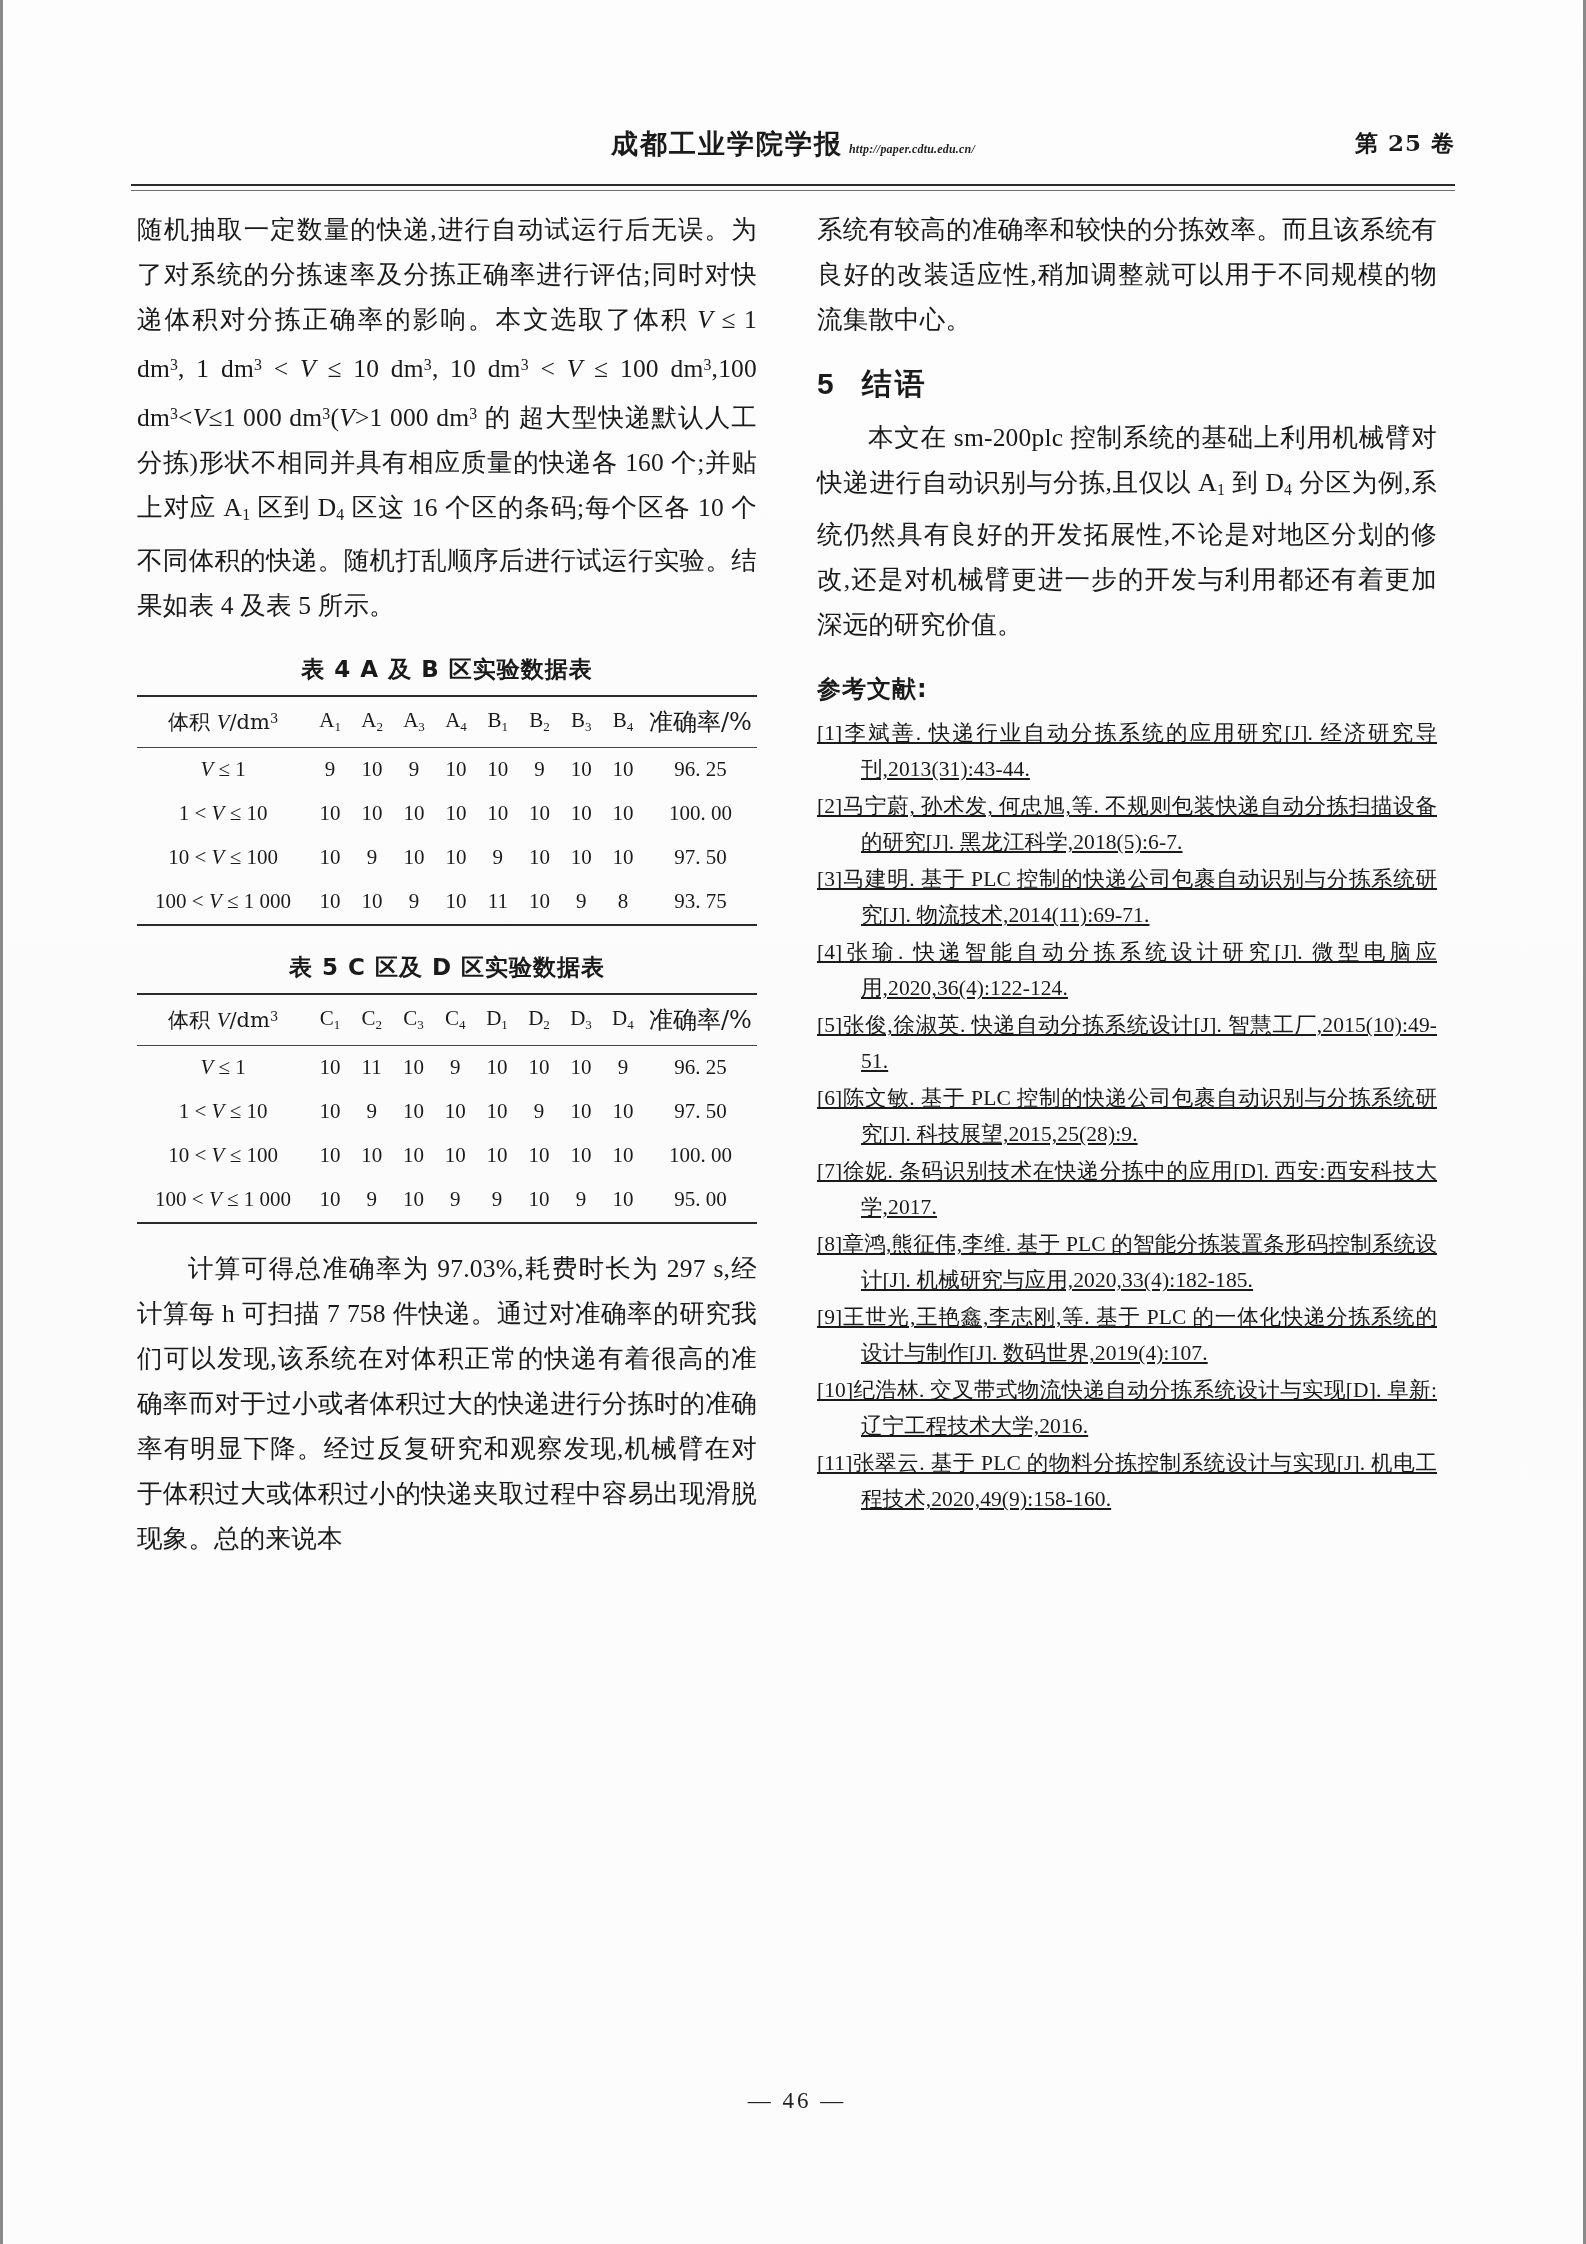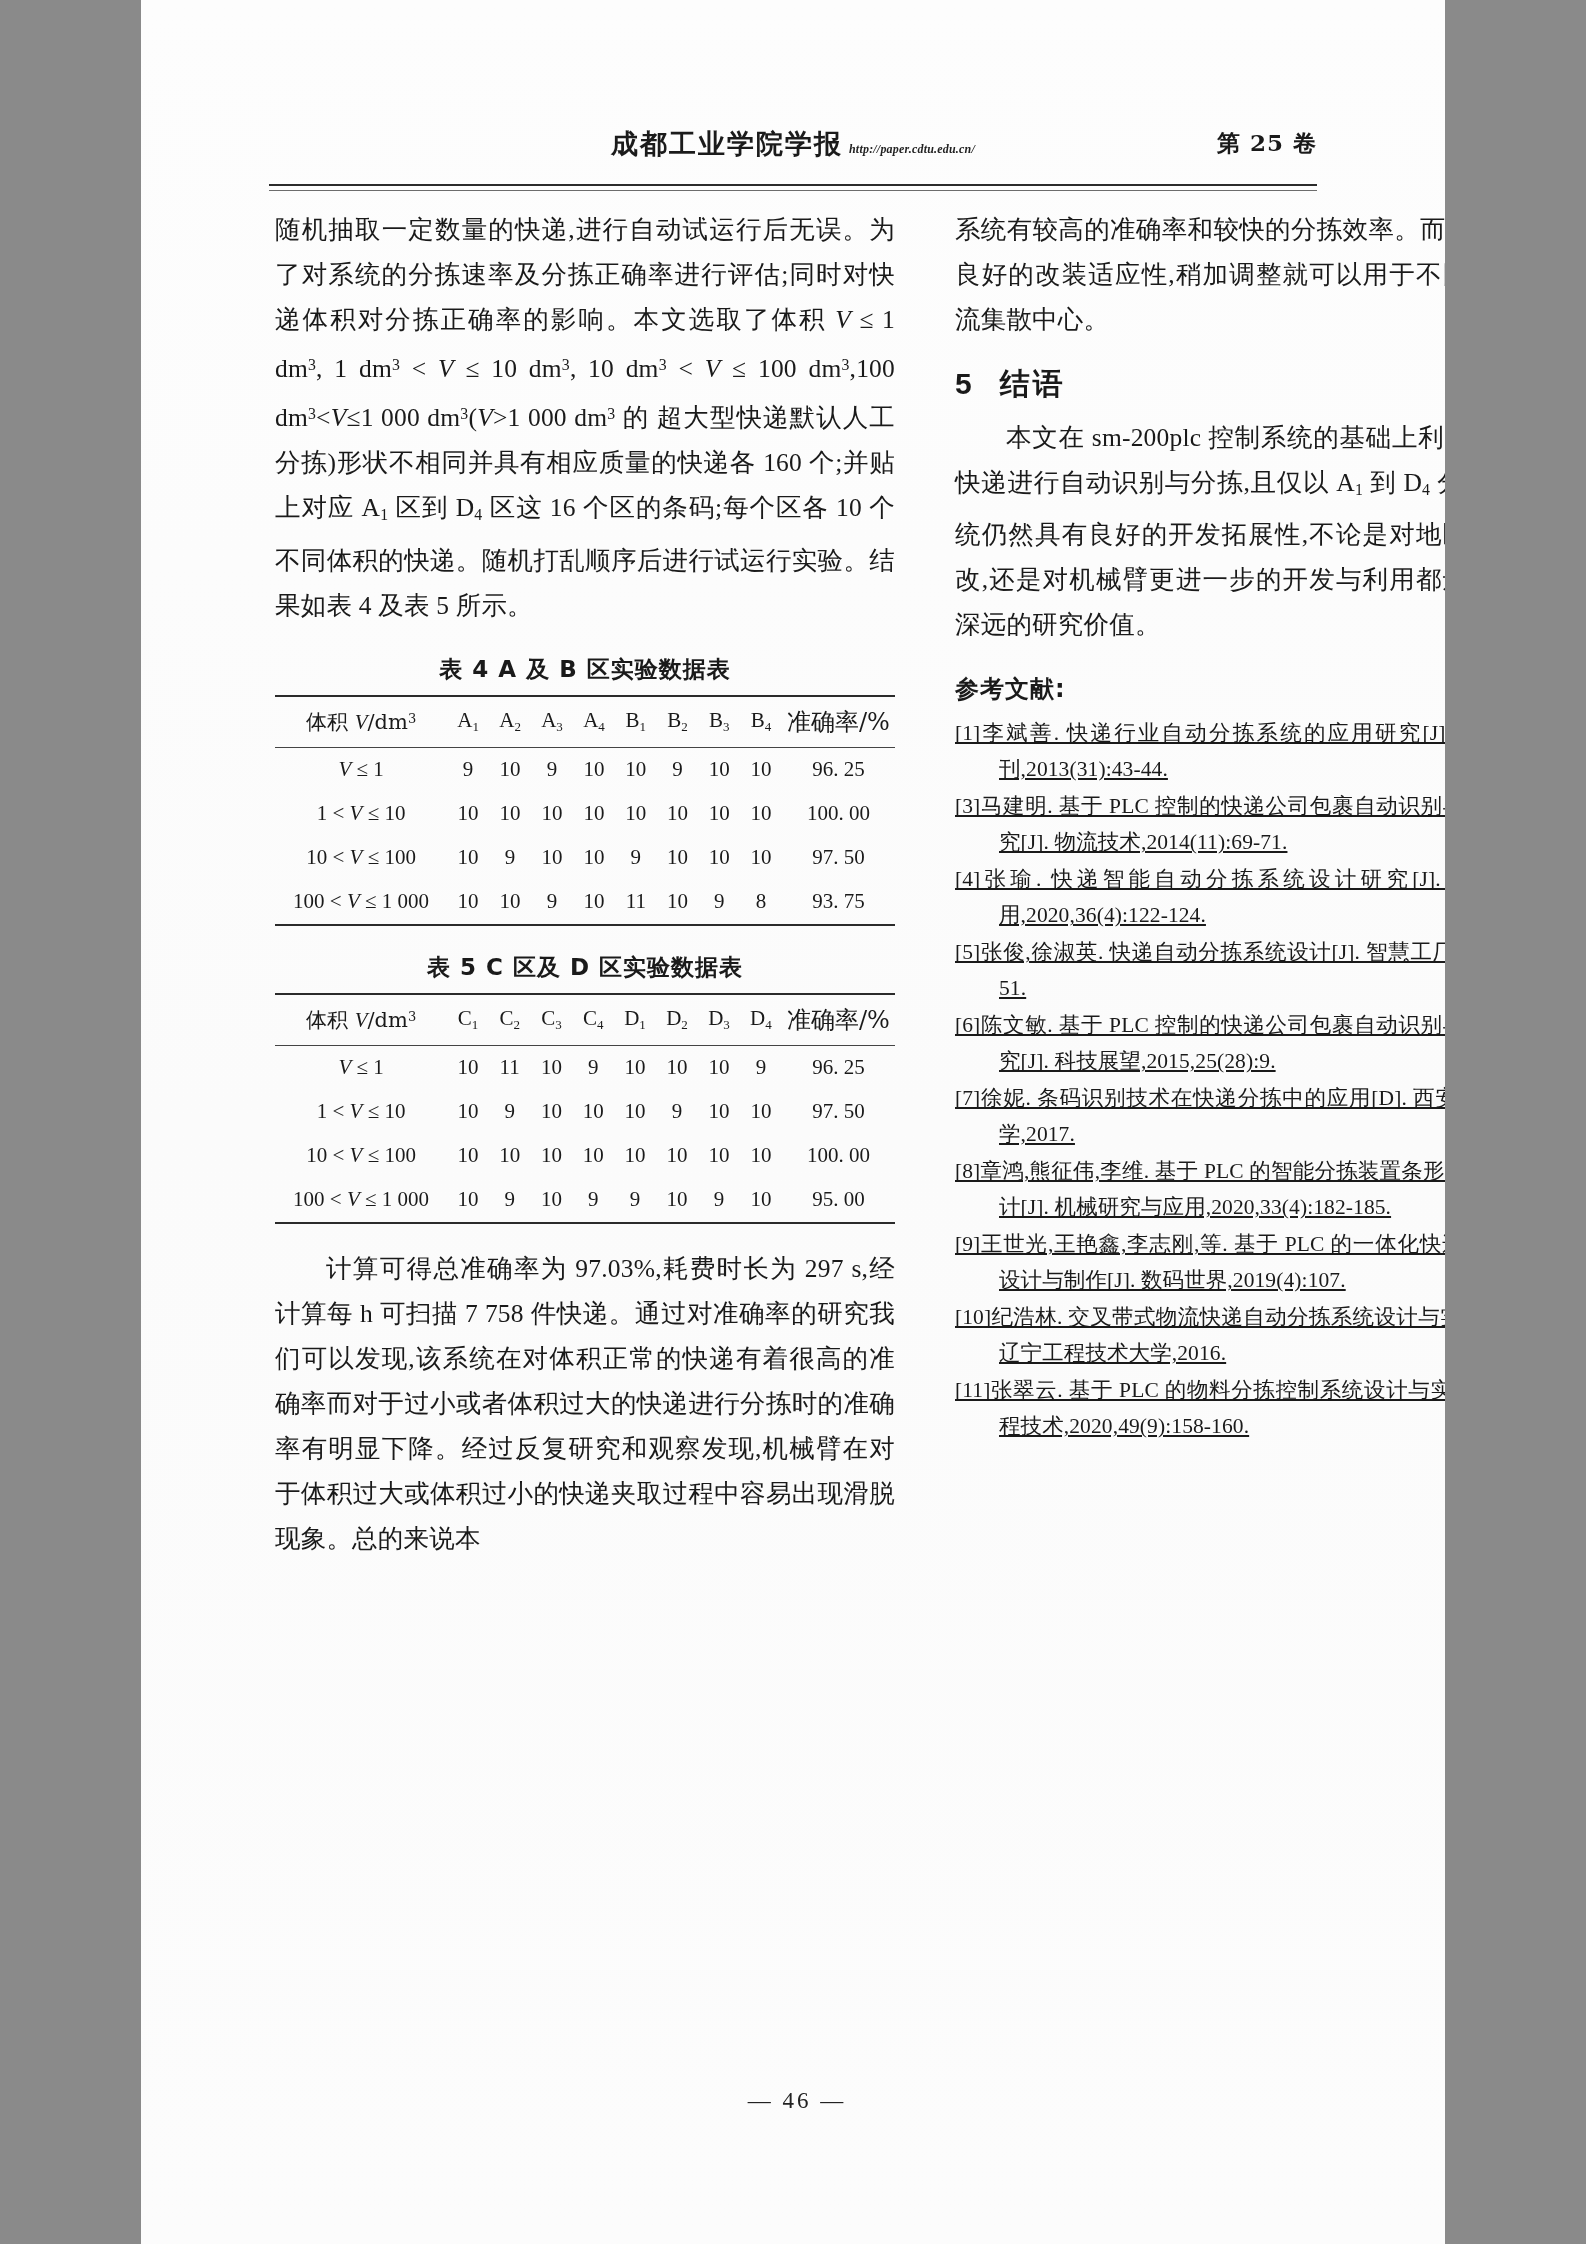--- a/index.html
+++ b/index.html
@@ -2,21 +2,21 @@
 <html><head>
 <meta charset="utf-8">
 <style>
   html, body {
     margin: 0;
     padding: 0;
     background: #8a8a8a;
   }
   .page {
     position: relative;
-    width: 1304px;
+    width: 1580px;
     height: 2244px;
     background: #ffffff;
     margin: 0 auto;
     overflow: hidden;
     font-family: "Liberation Serif", "DejaVu Serif", serif;
     color: #1a1a1a;
     box-sizing: border-box;
   }
   
   .paper-tint {
@@ -377,20 +377,21 @@
     <div class="sec-head">
       <span class="sec-num">5</span>
       <span class="sec-title">结语</span>
     </div>
 
     <p class="body indent"><span>本文在 sm-200plc 控制系统的基础上利用机械臂对快递进行自动识别与分拣,且仅以 </span><span class="num">A<sub>1</sub></span><span> 到 </span><span class="num">D<sub>4</sub></span><span> 分区为例,系统仍然具有良好的开发拓展性,不论是对地区分划的修改,还是对机械臂更进一步的开发与利用都还有着更加深远的研究价值。</span></p>
 
     <div class="ref-title">参考文献:</div>
     <ul class="reflist">
         <li>[1]李斌善. 快递行业自动分拣系统的应用研究[J]. 经济研究导刊,2013(31):43-44.</li>
+        <li>[2]马宁蔚, 孙术发, 何忠旭,等. 不规则包装快递自动分拣扫描设备的研究[J]. 黑龙江科学,2018(5):6-7.</li>
         <li>[3]马建明. 基于 PLC 控制的快递公司包裹自动识别与分拣系统研究[J]. 物流技术,2014(11):69-71.</li>
         <li>[4]张瑜. 快递智能自动分拣系统设计研究[J]. 微型电脑应用,2020,36(4):122-124.</li>
         <li>[5]张俊,徐淑英. 快递自动分拣系统设计[J]. 智慧工厂,2015(10):49-51.</li>
         <li>[6]陈文敏. 基于 PLC 控制的快递公司包裹自动识别与分拣系统研究[J]. 科技展望,2015,25(28):9.</li>
         <li>[7]徐妮. 条码识别技术在快递分拣中的应用[D]. 西安:西安科技大学,2017.</li>
         <li>[8]章鸿,熊征伟,李维. 基于 PLC 的智能分拣装置条形码控制系统设计[J]. 机械研究与应用,2020,33(4):182-185.</li>
         <li>[9]王世光,王艳鑫,李志刚,等. 基于 PLC 的一体化快递分拣系统的设计与制作[J]. 数码世界,2019(4):107.</li>
         <li>[10]纪浩林. 交叉带式物流快递自动分拣系统设计与实现[D]. 阜新:辽宁工程技术大学,2016.</li>
         <li>[11]张翠云. 基于 PLC 的物料分拣控制系统设计与实现[J]. 机电工程技术,2020,49(9):158-160.</li>
       </ul>

